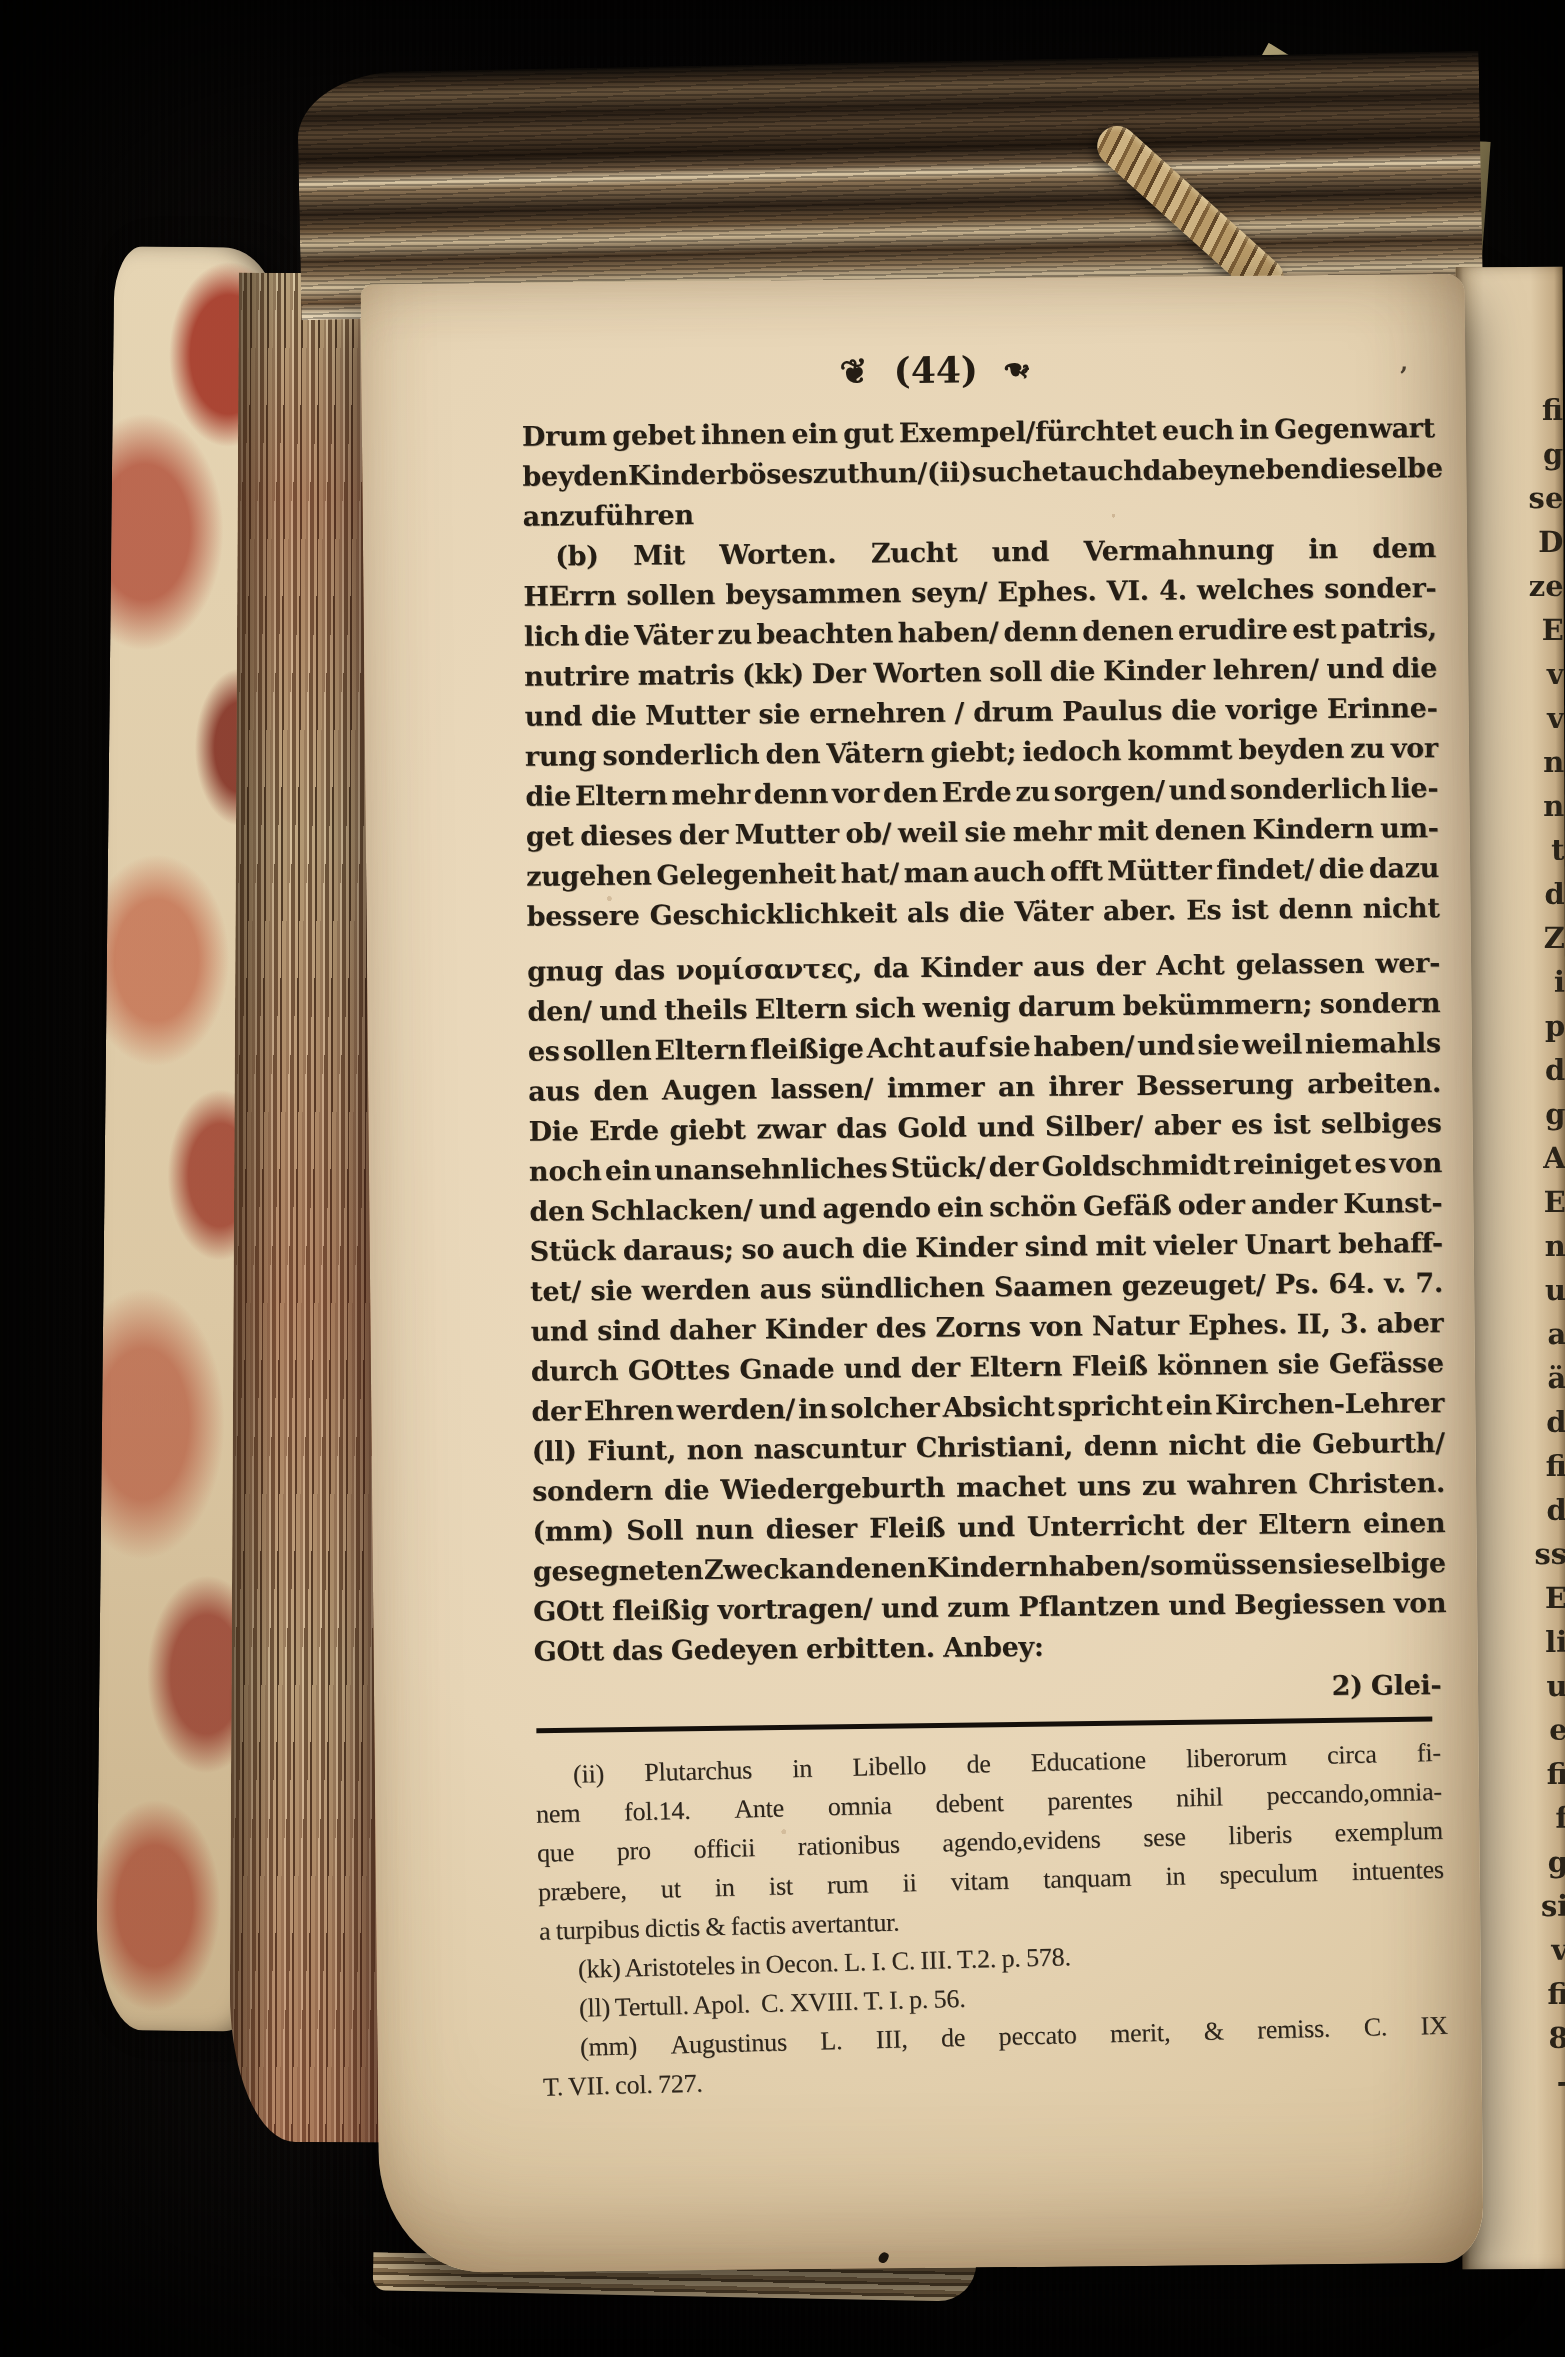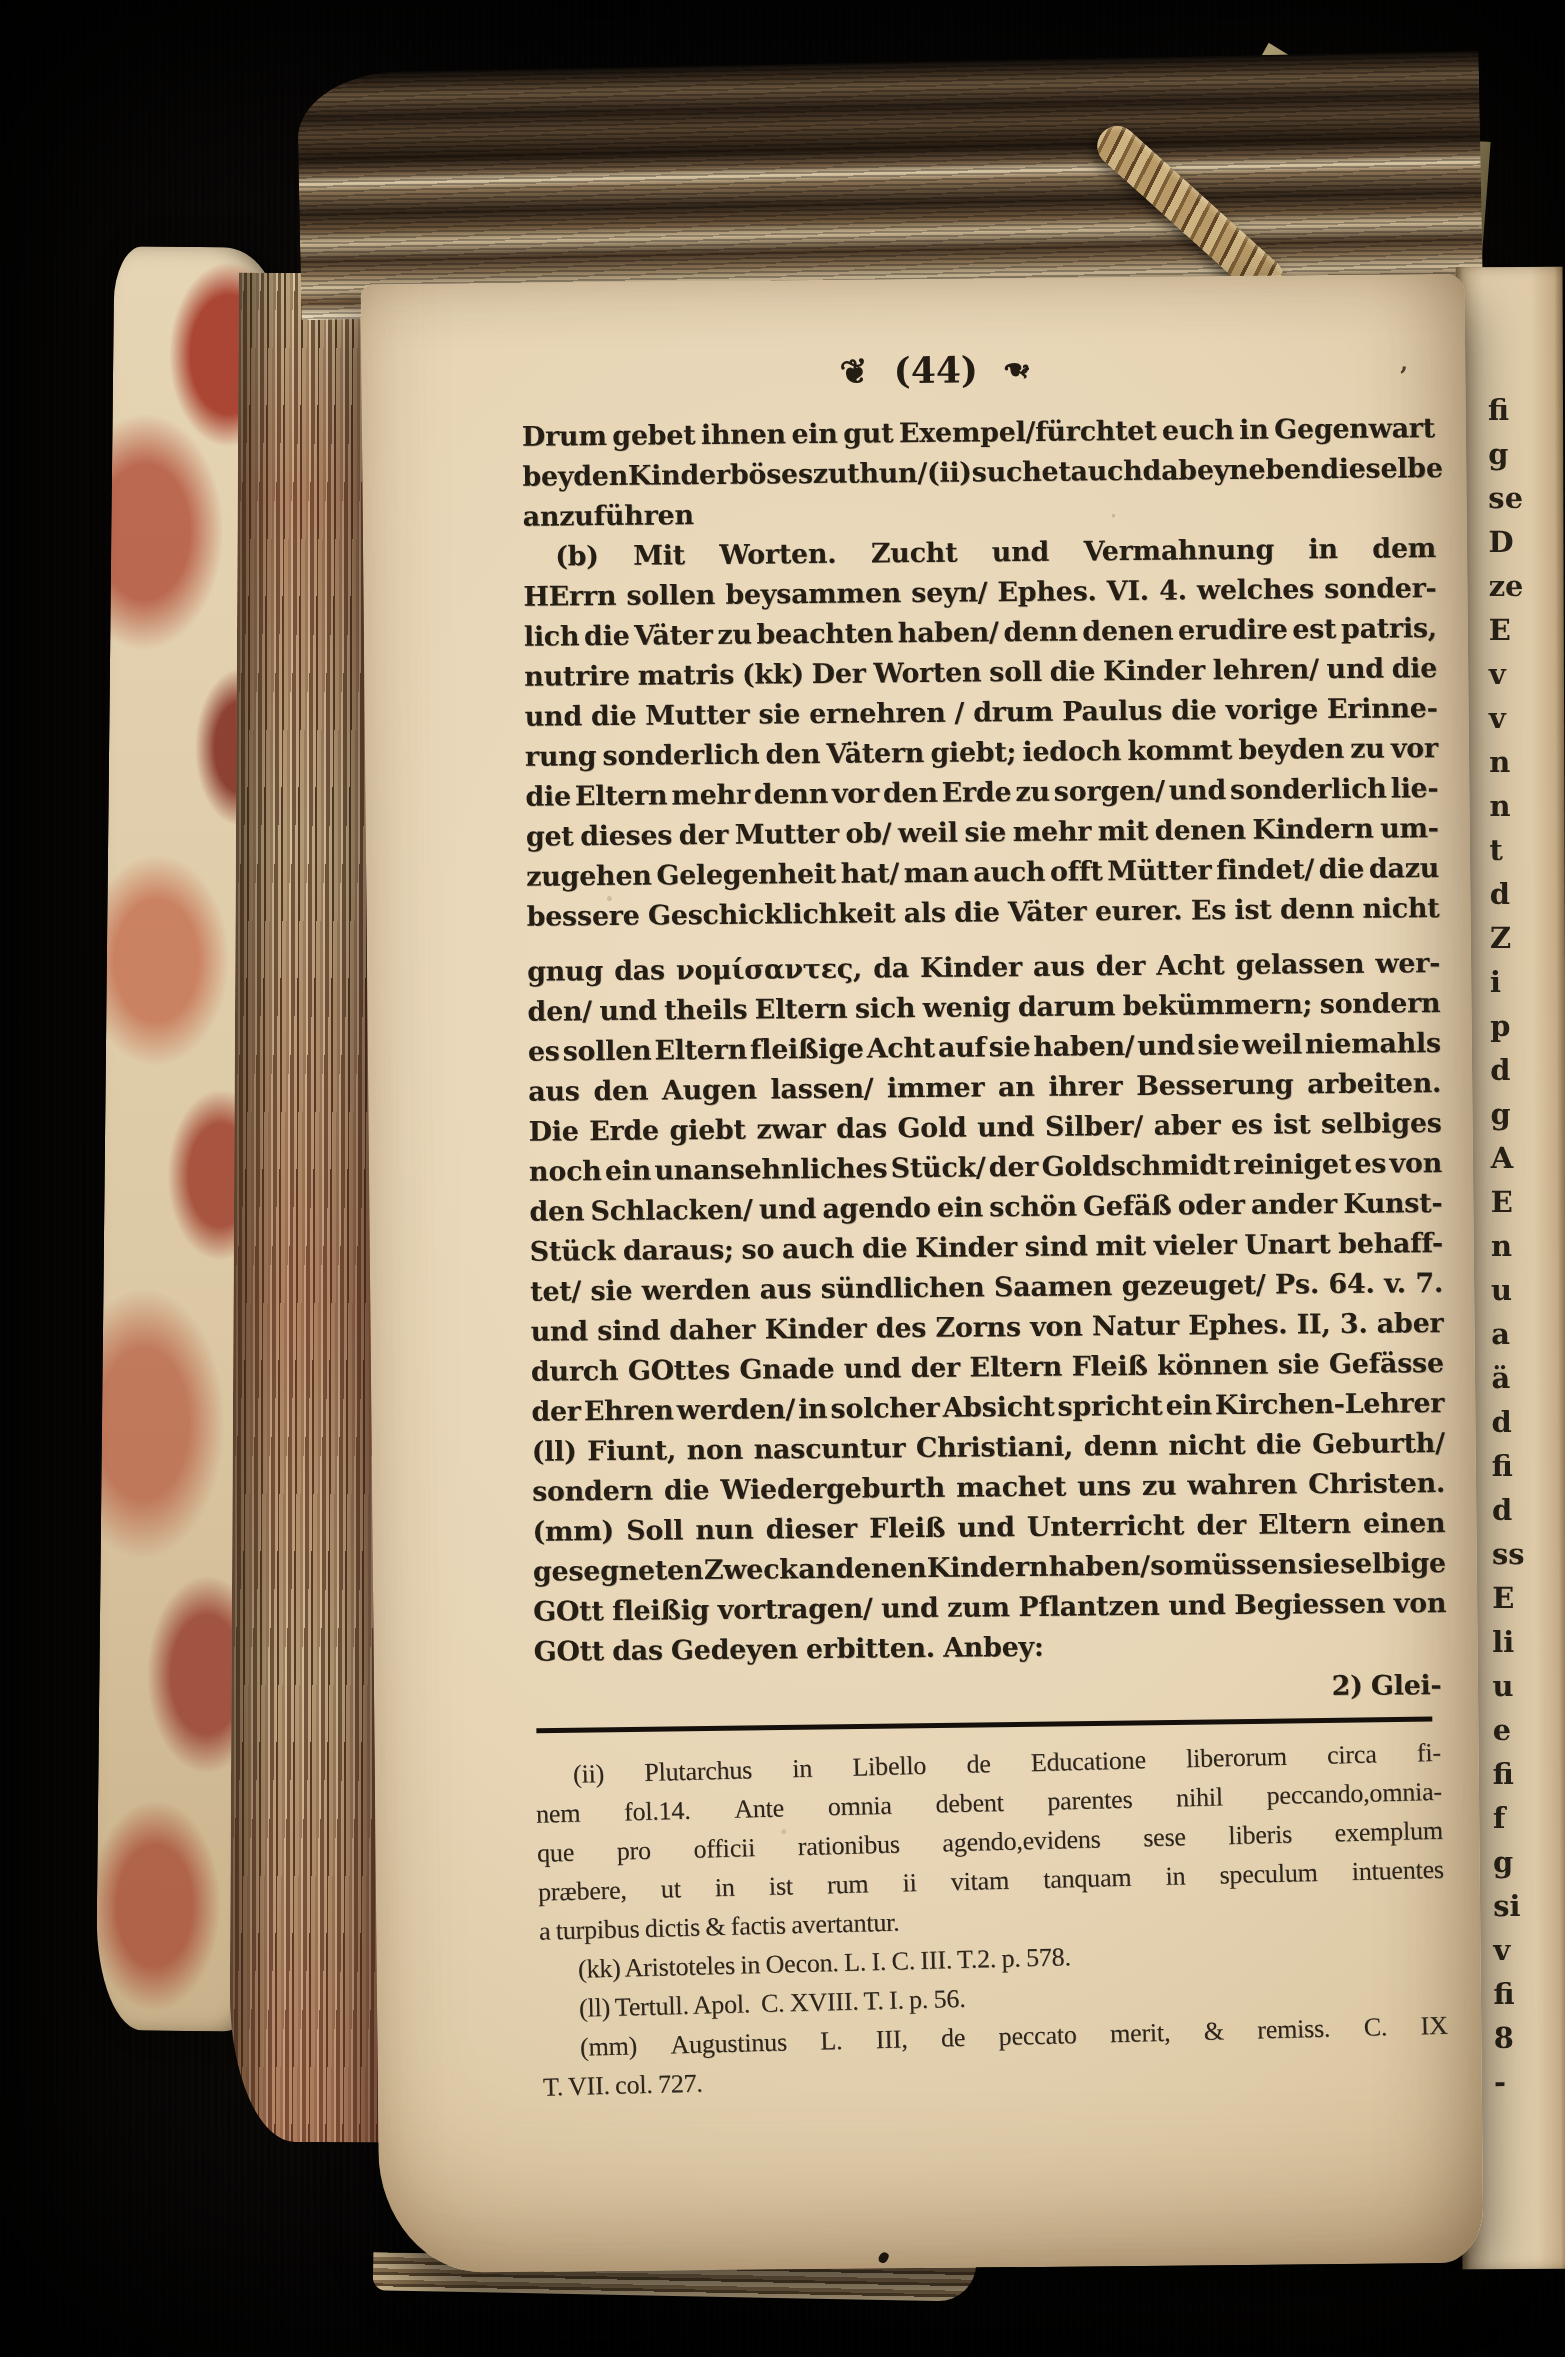--- a/index.html
+++ b/index.html
@@ -80,21 +80,21 @@
   }
   .facing-sliver{
     position:absolute;left:1459px;top:267px;width:107px;height:2002px;
     transform:rotate(-.2deg);
     padding:121px 0 0 32px;box-sizing:border-box;
     background:linear-gradient(90deg,#8f7a5b 0,#cbb692 7.5px,#e0cdab 28px,#dfcba8 70%,#c4ab85 92%,#87704f 100%);
     box-shadow:inset 7.5px 0 15px -3.8px rgba(60,40,20,.55);
     overflow:hidden;z-index:3;
     color:#2a2318;font:700 29px/44px "DejaVu Serif", serif;
   }
-  .frag{height:44px;white-space:pre;}
+  .frag{height:44px;white-space:pre;text-align:right;}
   .under-strip{
     position:absolute;left:373px;top:2258px;width:603px;height:38px;
     transform:rotate(1.1deg);
     border-radius:0 0 56px 19px;
     background:repeating-linear-gradient(180deg,#c9b38d 0 4.7px,#8d7452 4.7px 8.5px,#5c4930 8.5px 11.3px);
     z-index:4;
   }
   
   .page{
     position:absolute;left:370px;top:279px;width:1104px;height:1989px;
@@ -361,21 +361,21 @@
             <span>findet/</span>
             <span>die</span>
             <span>dazu</span>
           </div>
           <div class="line jline">
             <span>bessere</span>
             <span>Geschicklichkeit</span>
             <span>als</span>
             <span>die</span>
             <span>Väter</span>
-            <span>eurer.</span>
+            <span>aber.</span>
             <span>Es</span>
             <span>ist</span>
             <span>denn</span>
             <span>nicht</span>
           </div>
         </div>
 
       <div class="blockC">
 
       <div class="line jline">

